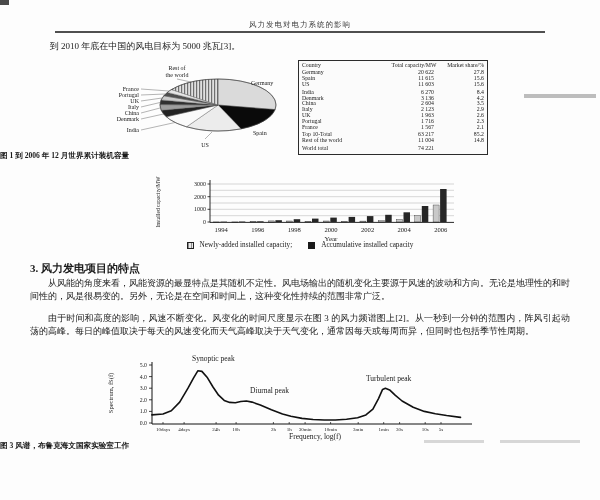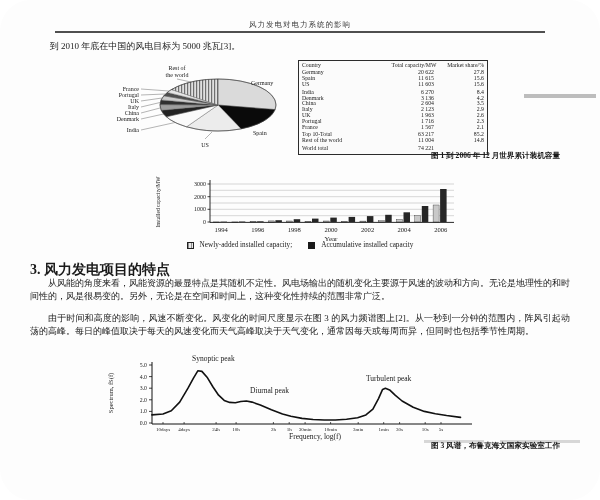--- a/index.html
+++ b/index.html
@@ -1,30 +1,30 @@
 <!DOCTYPE html>
 <html><head>
 <meta charset="utf-8">
 <title>Scanned paper page</title>
 <style>
   html,body{margin:0;padding:0;background:#fff;}
   .page{position:relative;width:600px;height:500px;background:#fdfdfd;overflow:hidden;
-        font-family:"Liberation Serif","DejaVu Serif",serif;color:#1a1a1a;border-radius:31px;}
+        font-family:"Liberation Serif","DejaVu Serif",serif;color:#1a1a1a;}
   .corner-mark{position:absolute;left:0;top:0;width:9px;height:5px;background:#4a4a4a;}
   .artifact{position:absolute;background:#bdbdbd;}
   .hdr{position:absolute;top:20px;left:0;width:600px;text-align:center;font-size:7.5px;
        letter-spacing:1px;color:#3c3c3c;}
   .hdr-rule{position:absolute;top:31px;left:55px;width:490px;height:2px;background:#4f4f4f;}
   .intro{position:absolute;top:40px;left:30px;width:540px;font-size:9px;text-indent:2.2em;}
   .para{position:absolute;left:30px;width:540px;font-size:9px;line-height:13px;
         text-align:justify;text-indent:2em;}
   .p1{top:277px;} .p2{top:312px;}
-  .caption{position:absolute;left:0;width:560px;text-align:right;font-weight:bold;font-size:7.6px;}
+  .caption{position:absolute;left:0;width:560px;text-align:left;font-weight:bold;font-size:7.6px;}
   .cap1{top:151px;} .cap2{top:251px;} .cap3{top:441px;}
-  .heading{position:absolute;top:261px;left:30px;font-size:14px;font-weight:bold;}
+  .heading{position:absolute;top:261px;left:30px;font-size:11px;font-weight:bold;}
   svg{position:absolute;}
   svg text{font-family:"Liberation Serif","DejaVu Serif",serif;fill:#1a1a1a;}
   .pie-svg{left:55px;top:58px;}
   .bar-svg{left:140px;top:170px;}
   .spec-svg{left:100px;top:350px;}
   .cap-table{position:absolute;left:298px;top:60px;width:190px;border:1px solid #2c2c2c;
              padding:2px 3px;font-size:5.8px;line-height:5.9px;background:#fbfbfb;box-sizing:border-box;}
   .trow{display:grid;grid-template-columns:84px 56px 42px;}
   .trow .c0{text-align:left;} .trow .c1{text-align:right;padding-right:8px;} .trow .c2{text-align:right;}
   .thead{margin-bottom:1.5px;}

